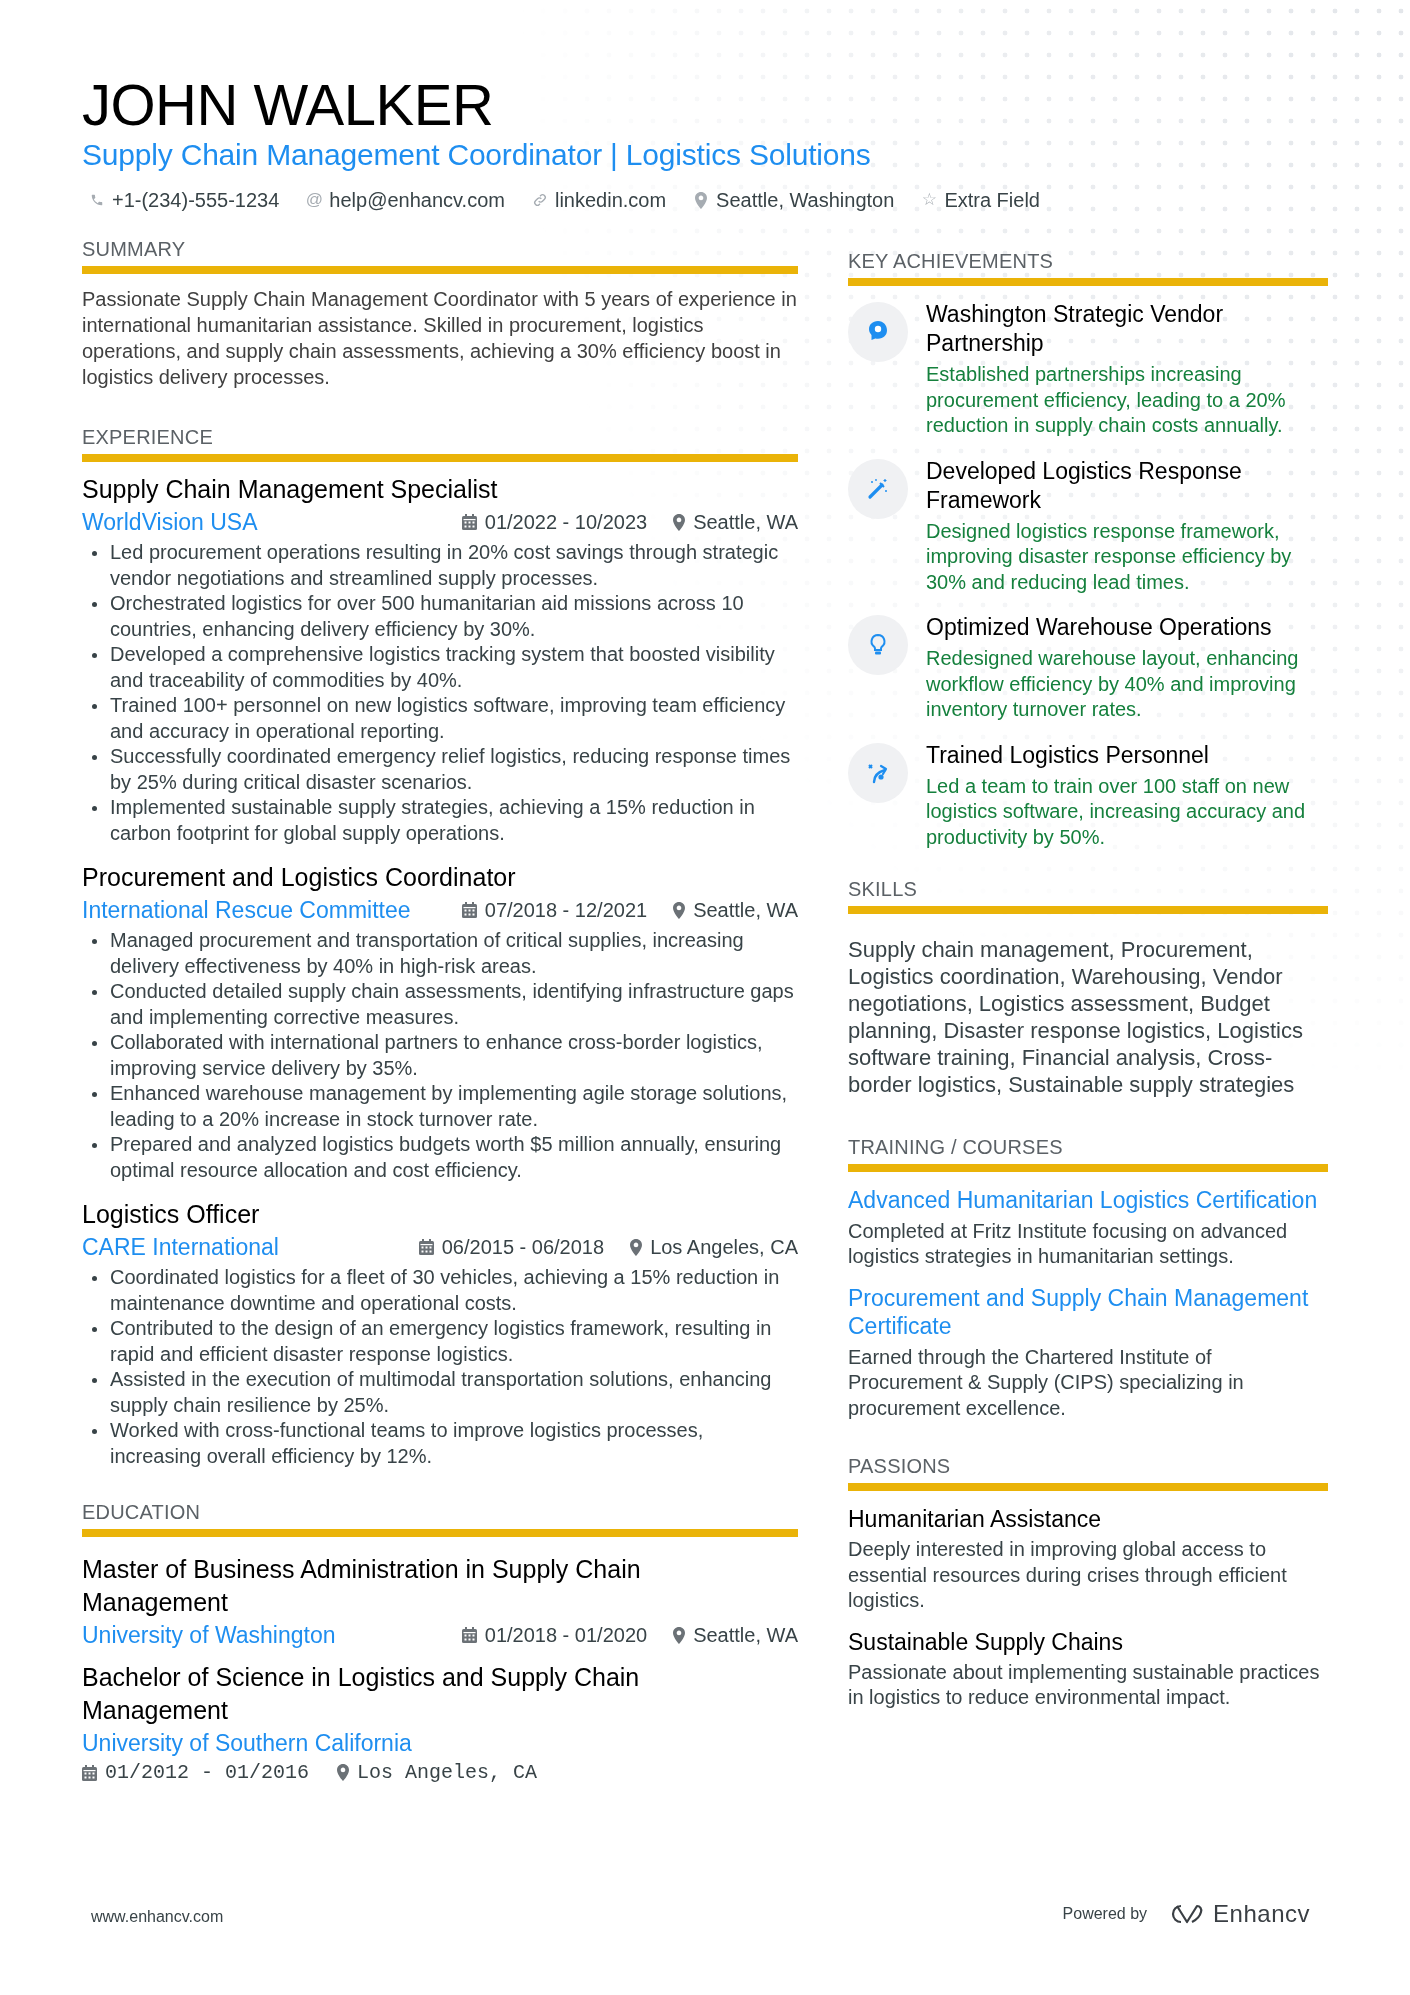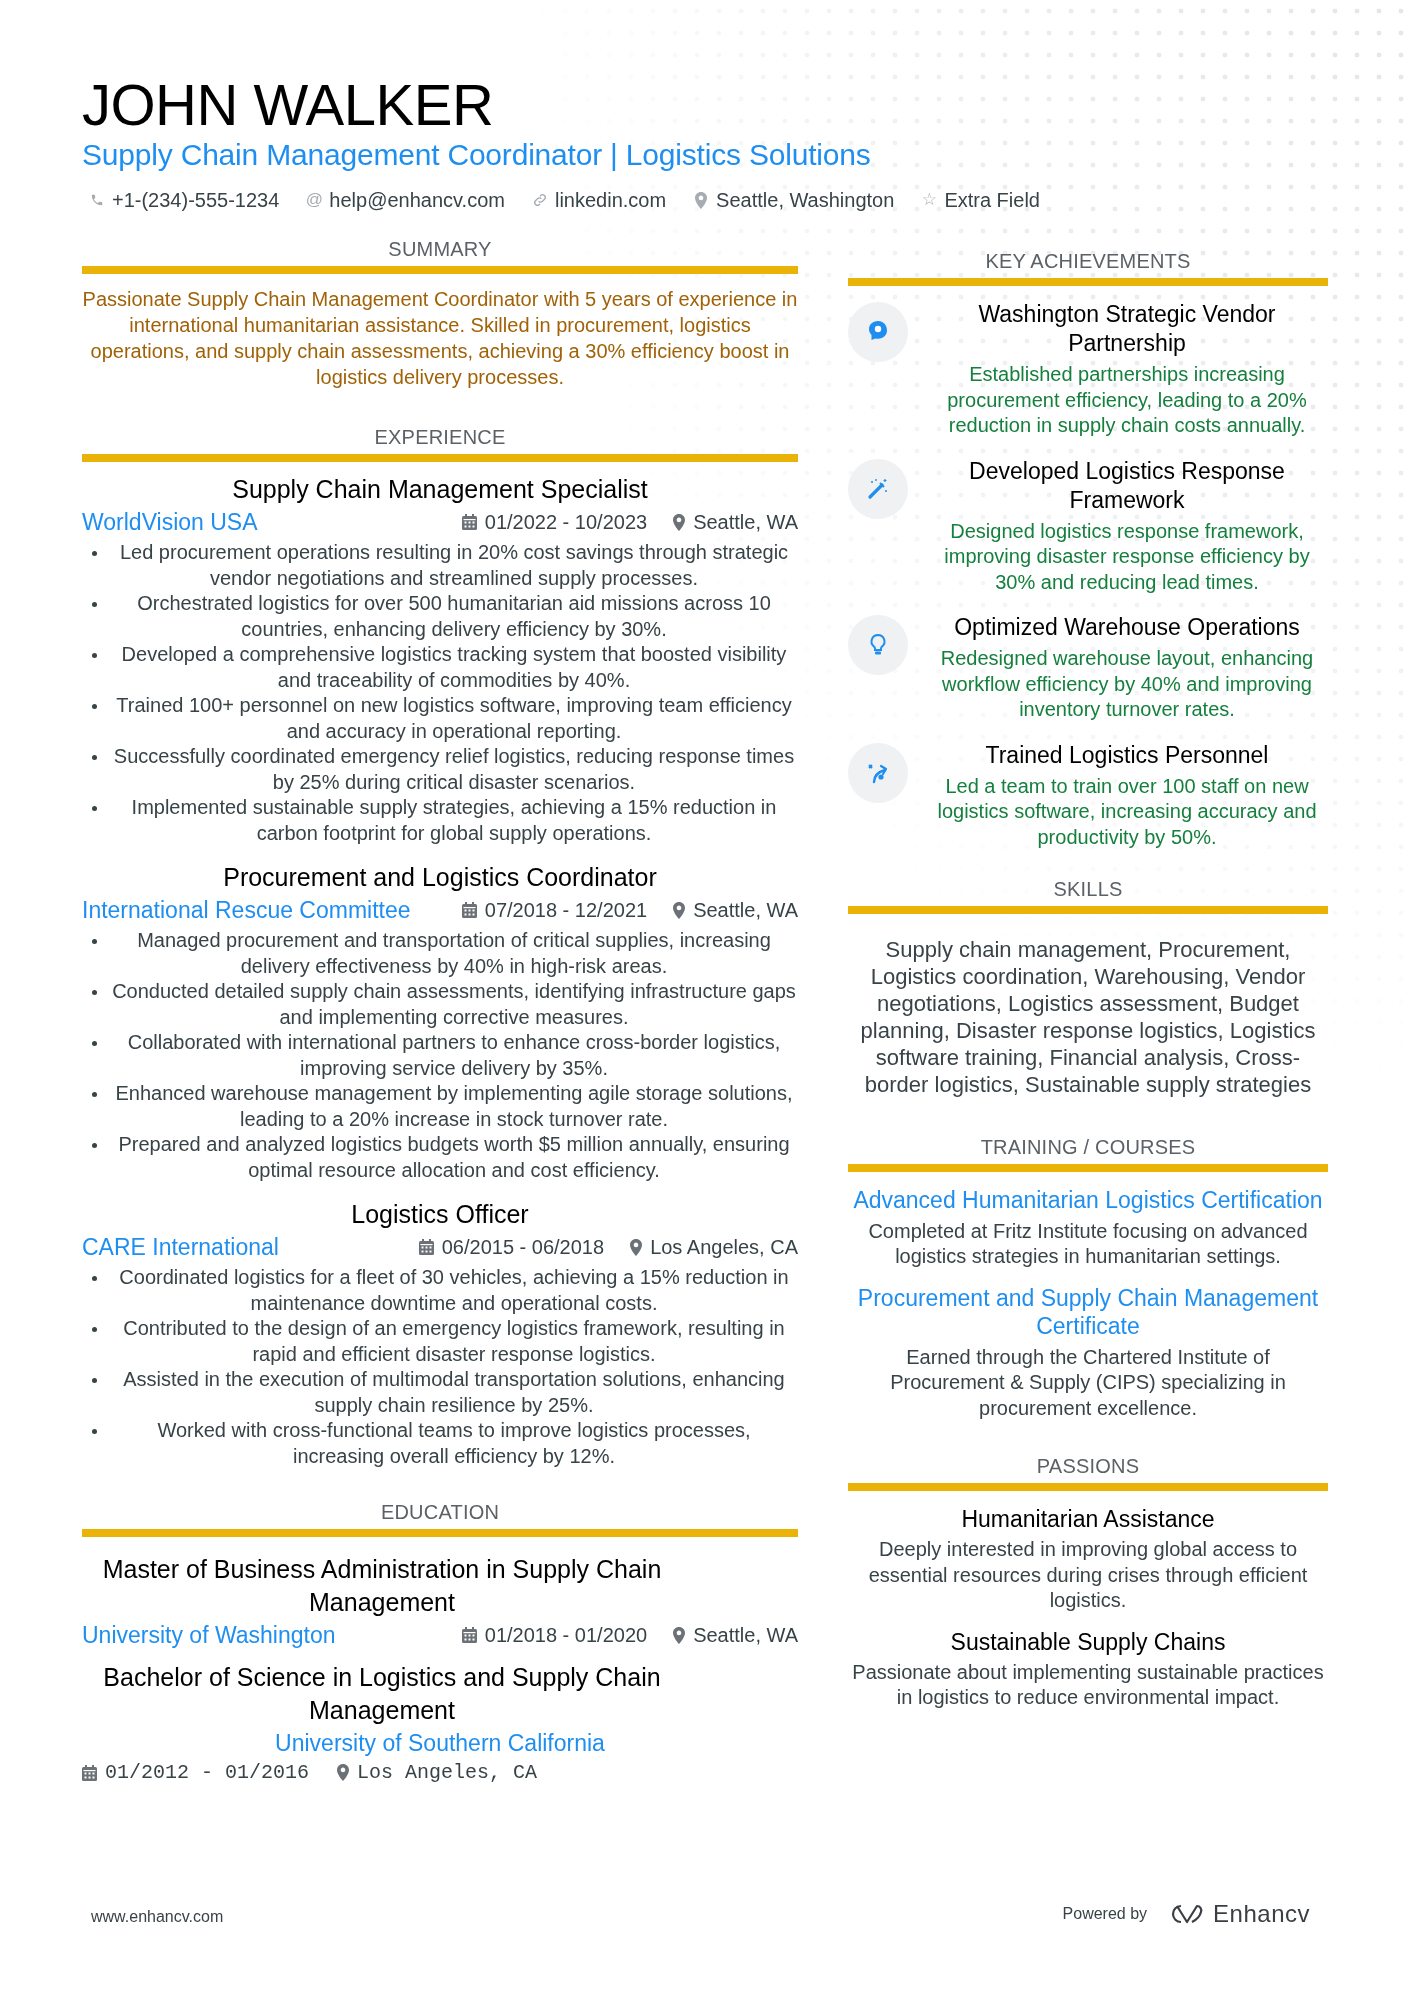--- a/index.html
+++ b/index.html
@@ -10,21 +10,21 @@
     color: #384347;
   }
   .dots {
     position: absolute; right: 0; top: 0; width: 900px; height: 1100px;
     background-image: radial-gradient(circle, #e3e6ea 2.4px, transparent 2.6px);
     background-size: 22px 22px;
     -webkit-mask-image: radial-gradient(ellipse at 100% 0%, rgba(0,0,0,1) 0%, rgba(0,0,0,0.7) 35%, rgba(0,0,0,0) 70%);
             mask-image: radial-gradient(ellipse at 100% 0%, rgba(0,0,0,1) 0%, rgba(0,0,0,0.7) 35%, rgba(0,0,0,0) 70%);
     pointer-events: none;
   }
-  .page { position: absolute; left: 0; top: 0; width: 1410px; height: 1995px; text-align: center; }
+  .page { position: absolute; left: 0; top: 0; width: 1410px; height: 1995px; }
 
   .name {
     position: absolute; left: 82px; top: 72px;
     font-family: "Liberation Sans", sans-serif;
     font-size: 58px; font-weight: 400; color: #000; letter-spacing: -0.5px;
     line-height: 66px;
   }
   .subtitle {
     position: absolute; left: 82px; top: 136px;
     font-size: 30px; color: #1e8ef0; line-height: 38px; letter-spacing: -0.2px;
@@ -40,21 +40,21 @@
   .col-left { position: absolute; left: 82px; top: 236px; width: 716px; }
   .col-right { position: absolute; left: 848px; top: 248px; width: 480px; }
 
   .sec-title {
     font-size: 20px; color: #5b6166; text-transform: uppercase; letter-spacing: 0.2px;
     line-height: 26px; padding-bottom: 4px;
     border-bottom: 8px solid #eab308;
     margin-bottom: 12px;
   }
 
-  .summary-text { font-size: 20px; line-height: 26px; color: #a16207; margin-bottom: 34px; }
+  .summary-text { font-size: 20px; line-height: 26px; color: #404040; margin-bottom: 34px; }
 
   .job { margin-bottom: 14px; }
   .job-title { font-size: 25px; color: #000; line-height: 34px; }
   .job-meta { display: flex; align-items: center; justify-content: space-between; height: 32px; }
   .company { font-size: 23px; color: #1e8ef0; line-height: 32px; white-space: nowrap; }
   .meta-right { display: flex; align-items: center; gap: 26px; font-size: 20px; color: #384347; white-space: nowrap; }
   .meta-item { display: flex; align-items: center; gap: 8px; }
   .micon { color: #6b7176; display: inline-flex; align-items: center; }
   .bullets { list-style: none; margin-top: 2px; }
   .bullets li { position: relative; padding-left: 28px; font-size: 20px; line-height: 25.5px; color: #384347; }

